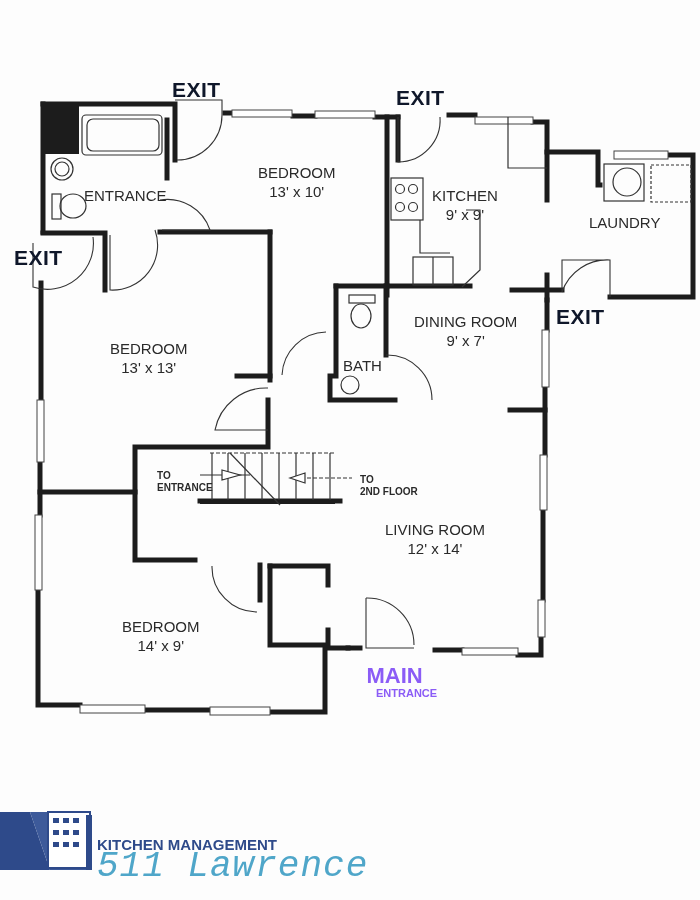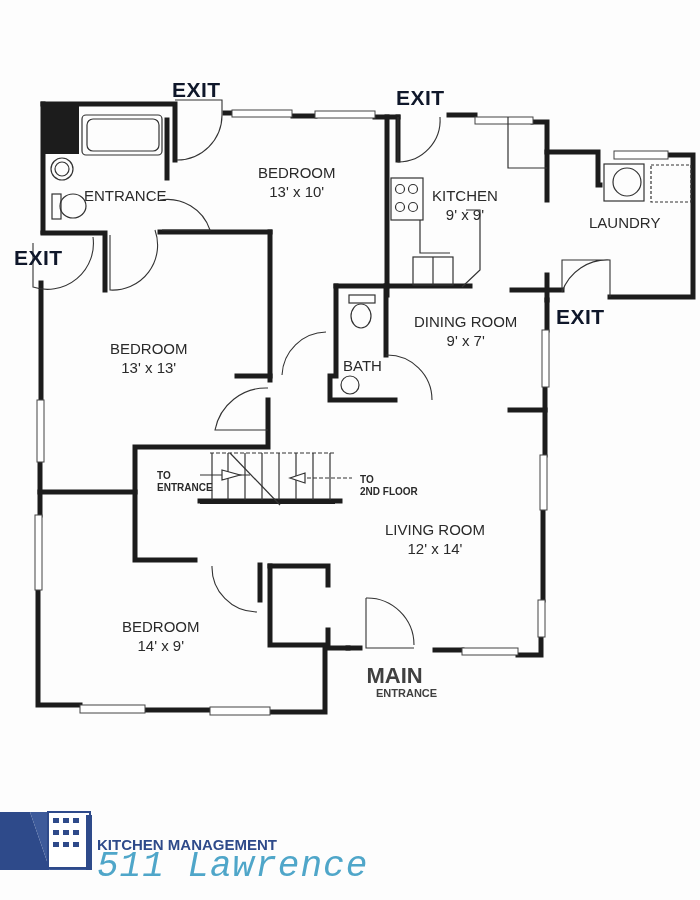--- a/index.html
+++ b/index.html
@@ -5,21 +5,21 @@
   html, body { margin:0; padding:0; background:#fdfdfd; }
   body { width:700px; height:900px; position:relative; overflow:hidden; font-family:"Liberation Sans", sans-serif; }
   svg.plan { position:absolute; left:0; top:0; width:700px; height:900px; }
   .wall { fill:none; stroke:#1c1c1c; stroke-width:5; stroke-linecap:square; }
   .thin { fill:none; stroke:#333; stroke-width:1.2; }
   .win { fill:#fff; stroke:#444; stroke-width:1; }
   .arc { fill:none; stroke:#333; stroke-width:1.1; }
   .lbl { position:absolute; color:#2a2a2a; font-size:15px; text-align:center; line-height:19px; white-space:nowrap; }
   .small { position:absolute; color:#2a2a2a; font-size:10px; line-height:12px; font-weight:bold; white-space:nowrap; }
   .exit { position:absolute; color:#0f172a; font-weight:bold; font-size:21px; letter-spacing:0.5px; }
-  .main { position:absolute; color:#404040; font-weight:bold; font-size:22px; text-align:center; line-height:22px; }
+  .main { position:absolute; color:#8b5cf6; font-weight:bold; font-size:22px; text-align:center; line-height:22px; }
   .main .sub { font-size:11px; line-height:13px; display:block;padding-left:24px; }
   .brand1 { position:absolute; color:#2e4a8a; font-weight:bold; font-size:15px; }
   .brand2 { position:absolute; color:#4fa6c9; font-family:Liberation Mono, monospace; font-style:italic; font-size:36px; letter-spacing:1px; }
 </style>
 </head>
 <body>
 
 <svg class="plan" viewBox="0 0 700 900">
 
   <rect x="41" y="104" width="38" height="50" fill="#1c1c1c"></rect>

